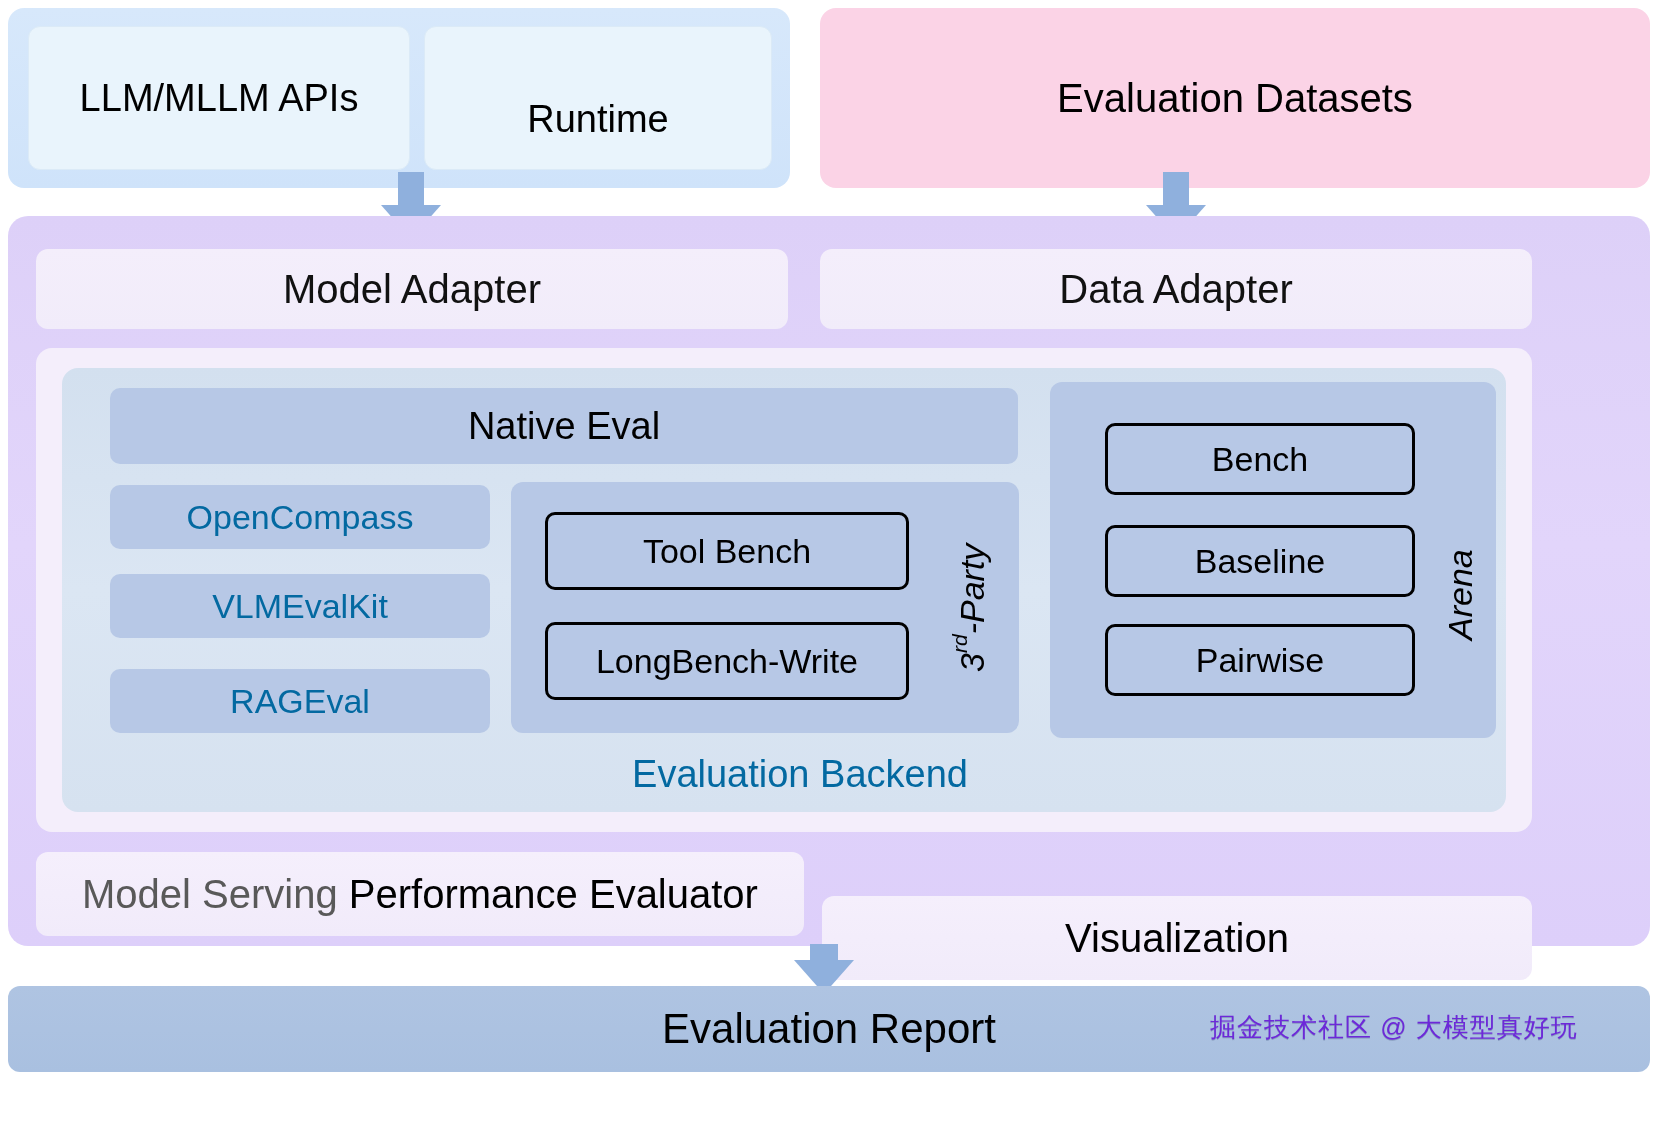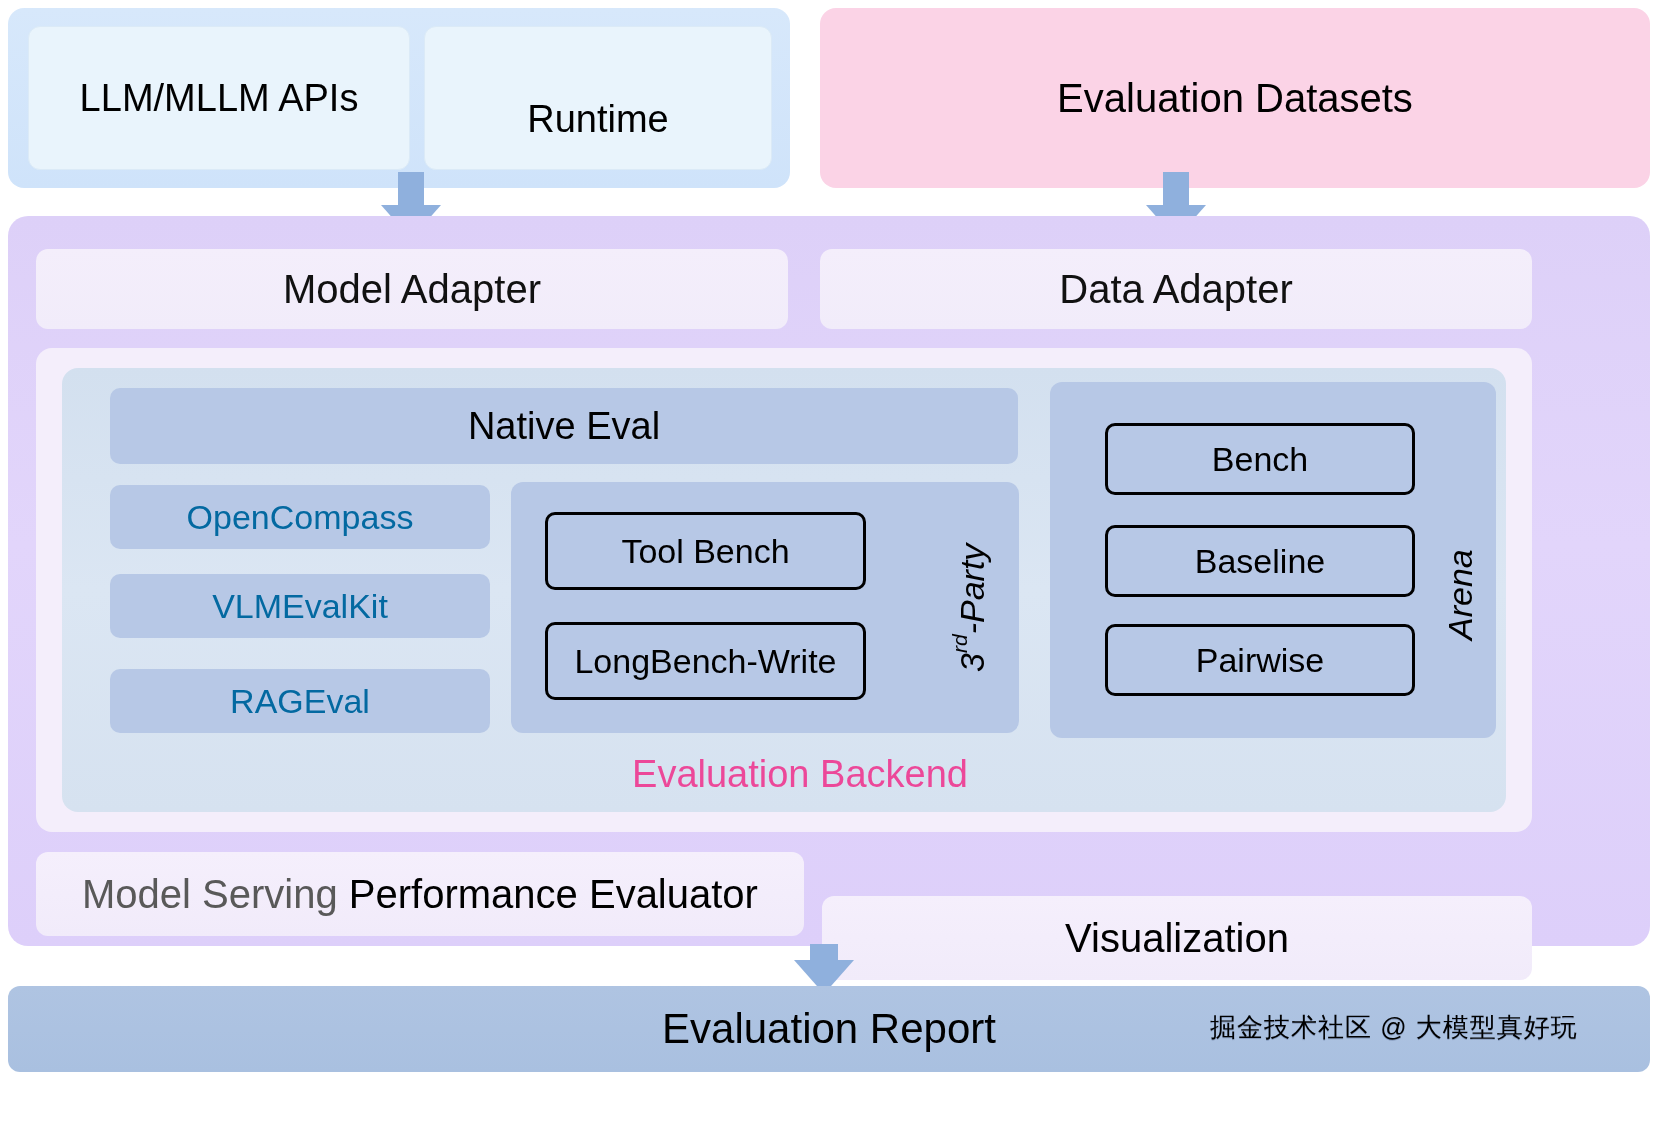--- a/index.html
+++ b/index.html
@@ -112,21 +112,21 @@
   .lc2 { top: 574px; }
   .lc3 { top: 669px; }
 
   
   .thirdparty-panel {
     left: 511px; top: 482px; width: 508px; height: 251px;
     background: #b7c8e6;
     border-radius: 12px;
   }
   .tp-item {
-    left: 545px; width: 321px; height: 78px;
+    left: 545px; width: 364px; height: 78px;
     background: #b7c8e6;
     border: 3px solid #000;
     border-radius: 10px;
     font-size: 34px; color:#000;
   }
   .tp1 { top: 512px; }
   .tp2 { top: 622px; }
 
   .vert-label {
     position: absolute;
@@ -156,21 +156,21 @@
     border: 3px solid #000;
     border-radius: 10px;
     font-size: 34px; color:#000;
   }
   .ar1 { top: 423px; }
   .ar2 { top: 525px; }
   .ar3 { top: 624px; }
 
   .backend-caption {
     left: 500px; top: 748px; width: 600px; height: 52px;
-    font-size: 38px; color:#ec4899;
+    font-size: 38px; color:#0369a1;
   }
 
   
   .bottom-card {
     background: linear-gradient(180deg,#f5effc 0%, #f1ebfa 100%);
     border-radius: 12px;
     font-size: 40px; color:#000;
   }
   .serving-card { left: 36px;  top: 852px; width: 768px; height: 84px; }
   .viz-card     { left: 822px; top: 852px; width: 710px; height: 84px; margin-top: 44px; }
@@ -180,21 +180,21 @@
   .report-bar {
     left: 8px; top: 986px; width: 1642px; height: 86px;
     background: linear-gradient(180deg,#afc4e2 0%, #a9c0e0 100%);
     border-radius: 12px;
     font-size: 42px; color:#000;
   }
   .watermark {
     position: absolute;
     left: 1210px; top: 1010px;
     font-size: 26px;
-    color: #000000;
+    color: #6d28d9;
     letter-spacing: 1px;
     white-space: nowrap;
     text-shadow: 0 1px 0 rgba(90,110,150,0.45);
   }
 </style>
 </head>
 <body>
 
 <div id="root">
 

